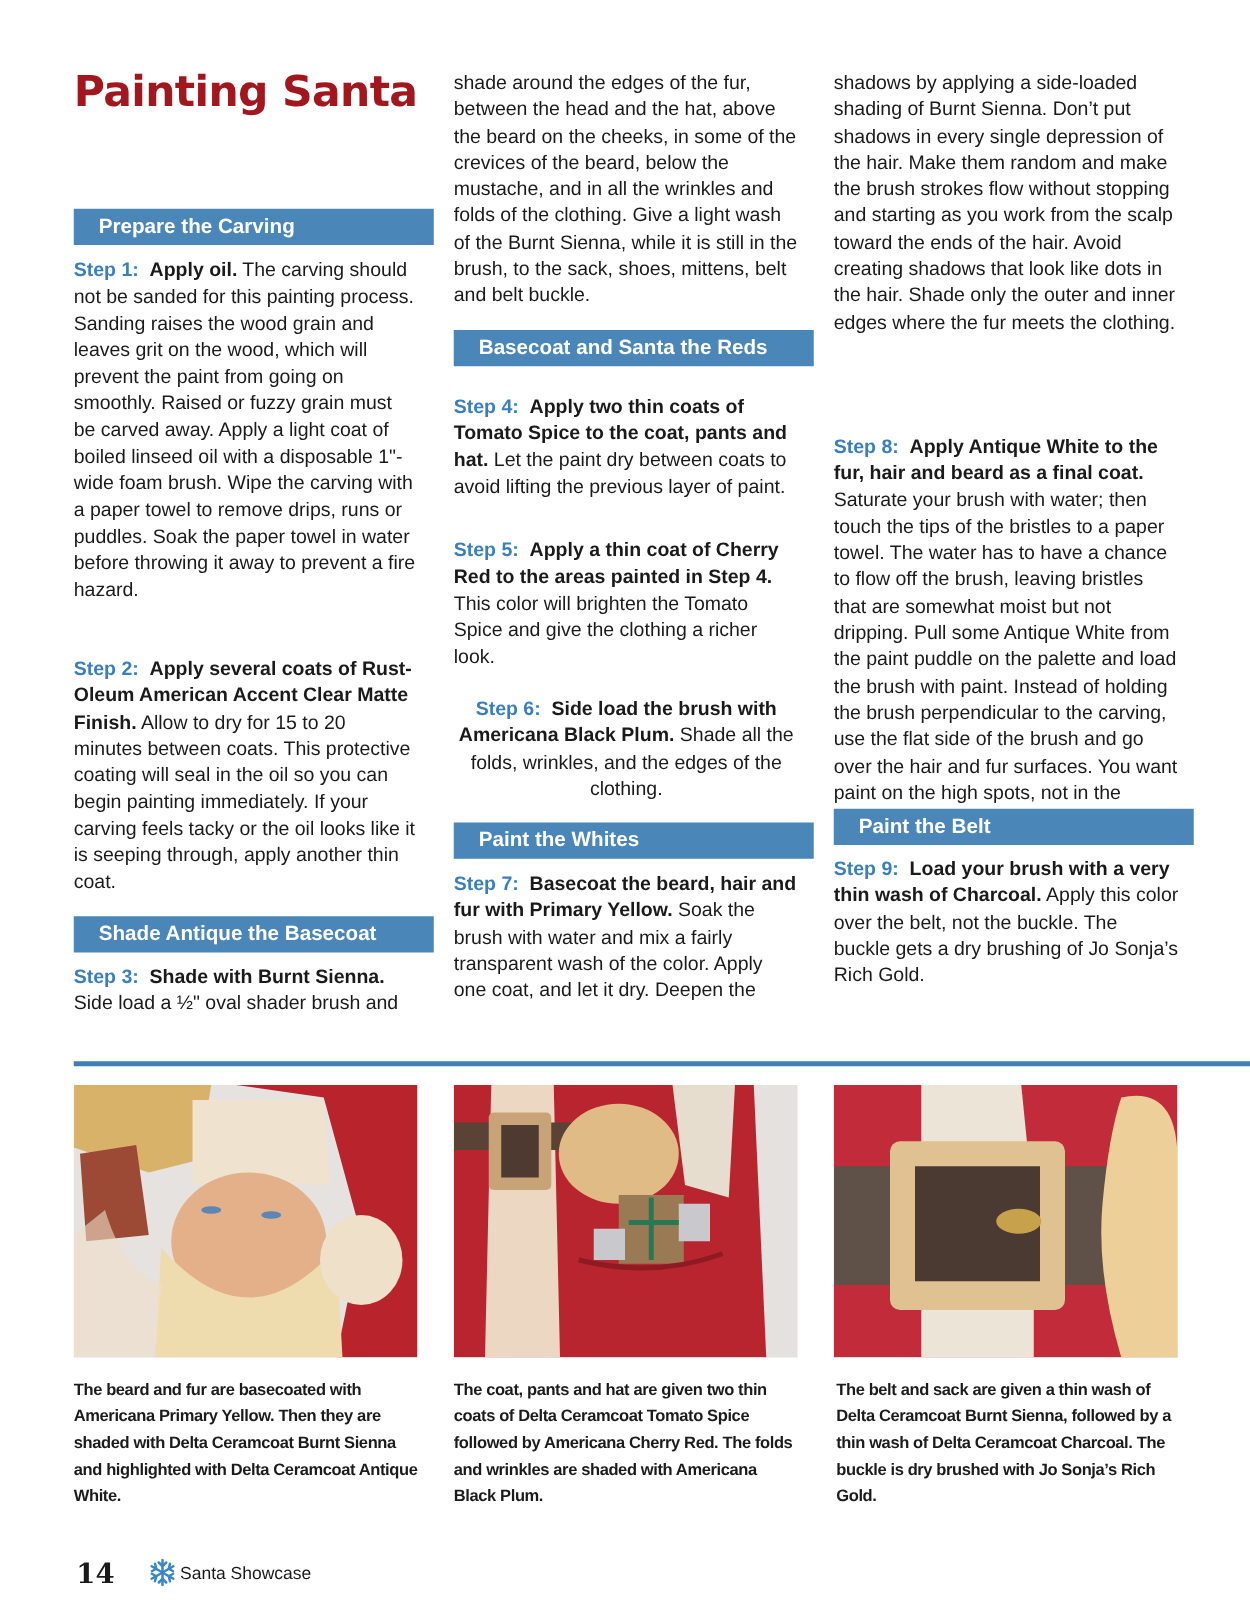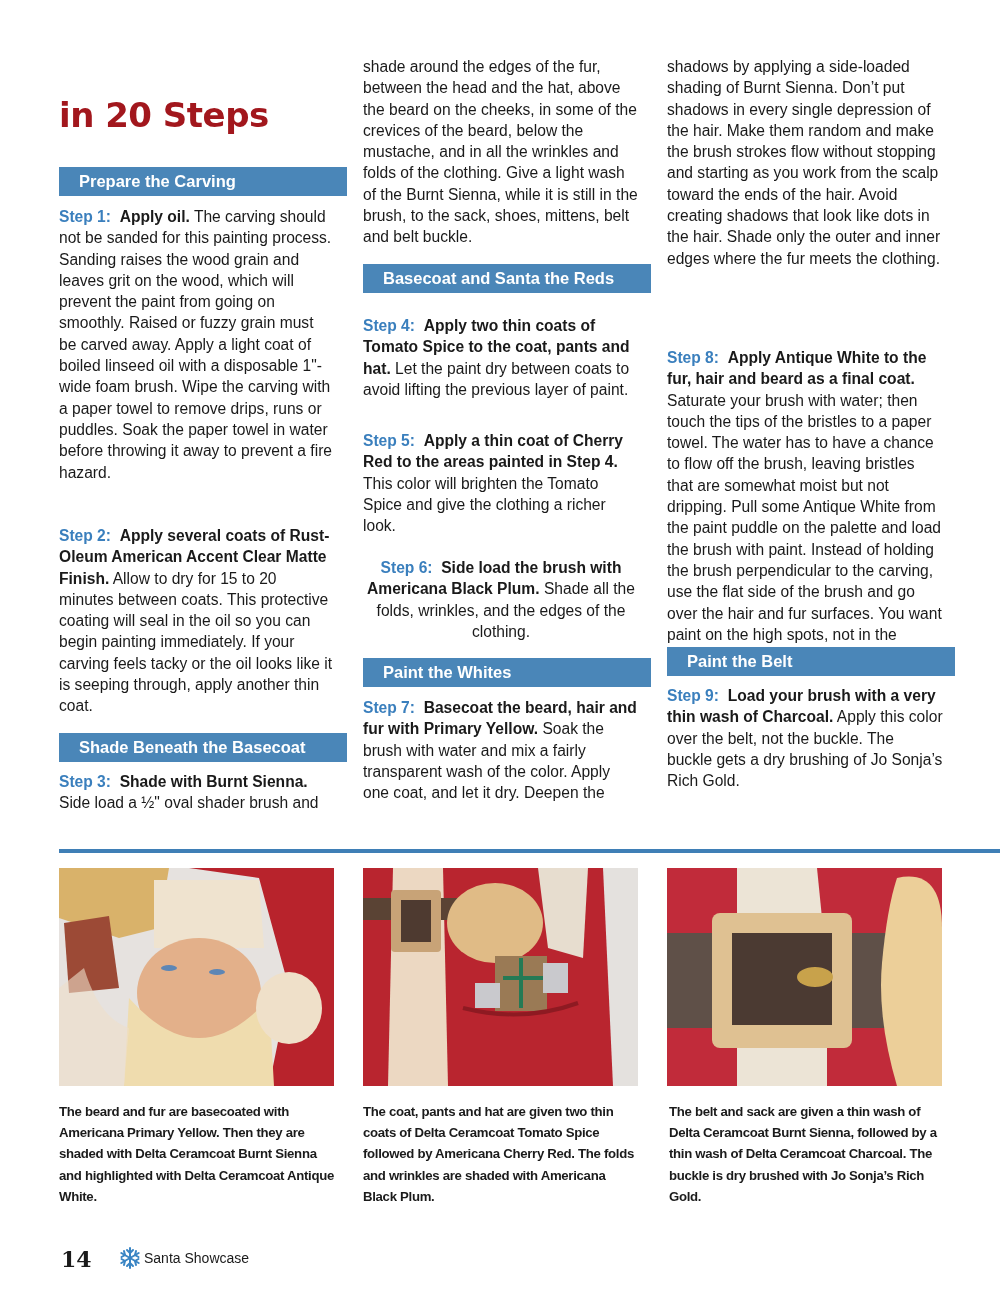--- a/index.html
+++ b/index.html
@@ -22,35 +22,34 @@
   .caption { position: absolute; top: 1101px; width: 276px; font-family: "Liberation Sans", sans-serif;
              font-weight: bold; font-size: 13.2px; line-height: 21.2px; color: #1b1b1b; letter-spacing: -0.3px; }
   .footer-num { position: absolute; left: 61px; top: 1246px; font-family: "DejaVu Serif", serif; font-weight: bold; font-size: 22px; }
   .footer-pub { position: absolute; left: 118px; top: 1246px; display: flex; align-items: center; font-size: 14px; }
   .footer-pub svg { margin-right: 2px; }
 </style>
 </head>
 <body>
 
 <h1 class="title">
-  <br>
-  <span>in 20 Steps</span>
+  <span>Painting Santa</span><br>
 </h1>
 
 <div class="col" id="col1">
   <div class="section-head" style="position:absolute;top:167px;">Prepare the Carving</div>
   <p style="position:absolute;top:206px;width:276px;">
     <span class="step-label">Step 1:</span>&nbsp;
     <span class="bold">Apply oil.</span><span> The carving should not be sanded for this painting process. Sanding raises the wood grain and leaves grit on the wood, which will prevent the paint from going on smoothly. Raised or fuzzy grain must be carved away. Apply a light coat of boiled linseed oil with a disposable 1"-wide foam brush. Wipe the carving with a paper towel to remove drips, runs or puddles. Soak the paper towel in water before throwing it away to prevent a fire hazard.</span>
   </p>
   <p style="position:absolute;top:525px;width:276px;">
     <span class="step-label">Step 2:</span>&nbsp;
     <span class="bold">Apply several coats of Rust-Oleum American Accent Clear Matte Finish.</span><span> Allow to dry for 15 to 20 minutes between coats. This protective coating will seal in the oil so you can begin painting immediately. If your carving feels tacky or the oil looks like it is seeping through, apply another thin coat.</span>
   </p>
-  <div class="section-head" style="position:absolute;top:733px;">Shade Beneath the Basecoat</div>
+  <div class="section-head" style="position:absolute;top:733px;">Shade Antique the Basecoat</div>
   <p style="position:absolute;top:771px;width:276px;">
     <span class="step-label">Step 3:</span>&nbsp;
     <span class="bold">Shade with Burnt Sienna.</span><span> Side load a ½" oval shader brush and</span>
   </p>
 </div>
 
 <div class="col" id="col2">
   <p style="position:absolute;top:56px;width:276px;">shade around the edges of the fur, between the head and the hat, above the beard on the cheeks, in some of the crevices of the beard, below the mustache, and in all the wrinkles and folds of the clothing. Give a light wash of the Burnt Sienna, while it is still in the brush, to the sack, shoes, mittens, belt and belt buckle.</p>
   <div class="section-head" style="position:absolute;top:264px;">Basecoat and Santa the Reds</div>
   <p style="position:absolute;top:315px;width:276px;">

